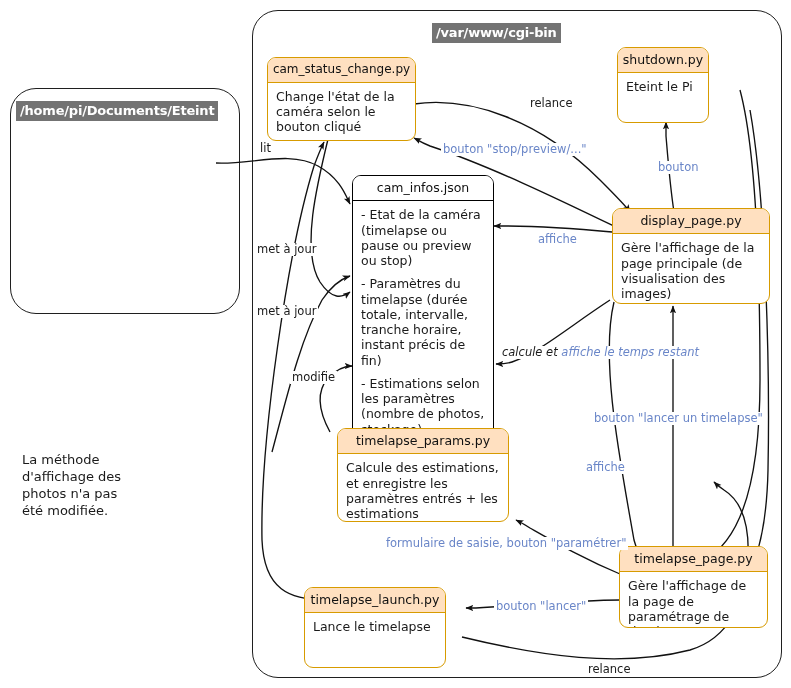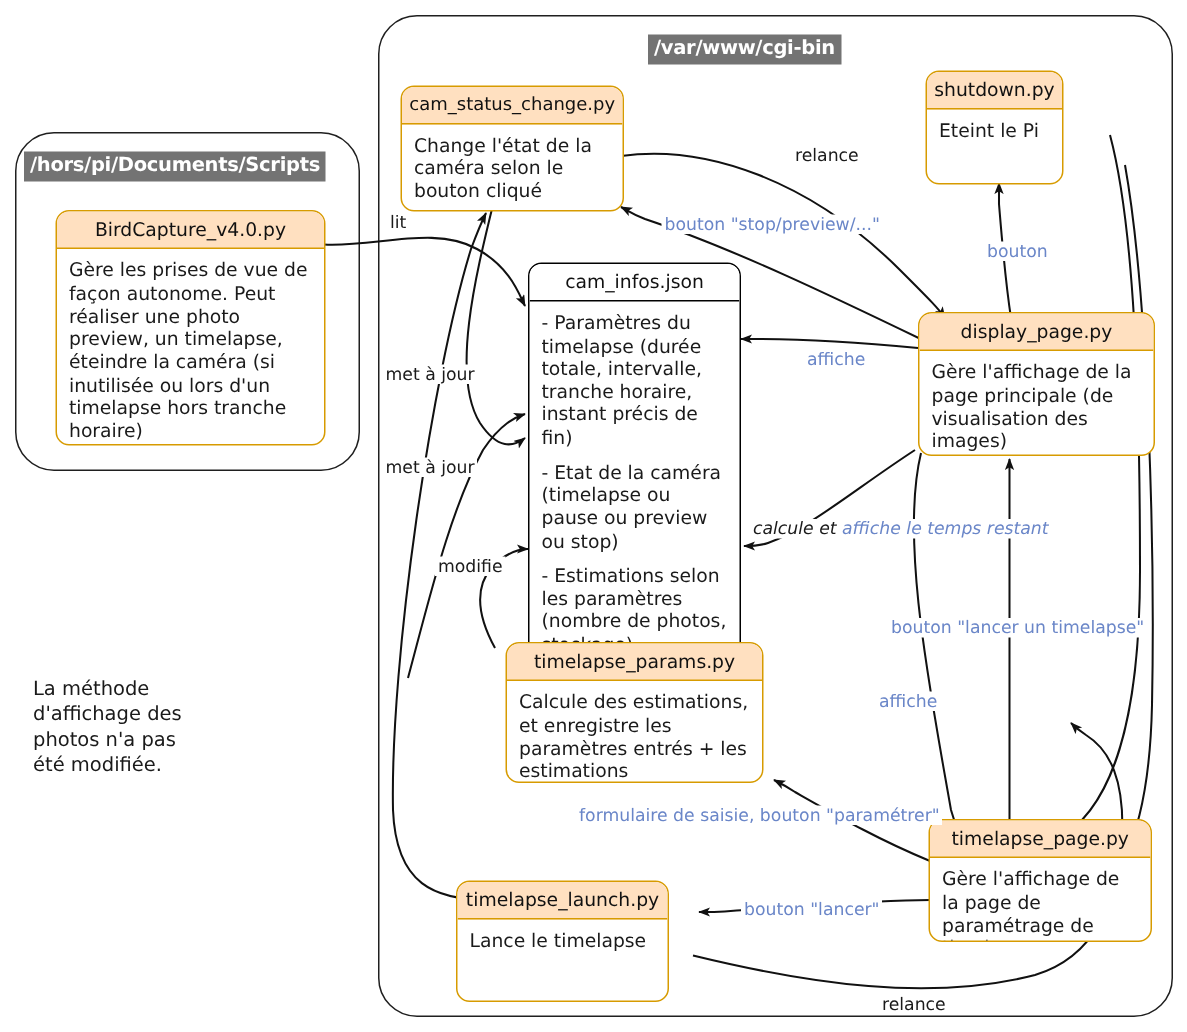--- a/index.html
+++ b/index.html
@@ -82,50 +82,44 @@
       <path d="M326,600 C 290,600 264,590 262,540 C 260,440 288,250 314,166 C 320,150 322,146 324,142"></path>
 
     </g>
 
     <g fill="none" stroke="#111111" stroke-width="1.35">
       <path d="M704,560 C 742,540 760,480 760,380 C 760,260 756,150 740,90"></path>
       <path d="M700,612 C 744,604 766,560 768,470 C 770,370 766,200 750,110"></path>
     </g>
   </svg>
 
-  <div class="pathlabel" style="left:16px;top:101px;">/hors/pi/Documents/Scripts</div>
+  <div class="pathlabel" style="left:16px;top:101px;">/home/pi/Documents/Eteint</div>
 
   <div class="pathlabel" style="left:432px;top:23px;">/var/www/cgi-bin</div>
 
-  <div class="node" style="left:37px;top:140px;width:180px;height:157px;">
-    <div class="hdr">BirdCapture_v4.0.py</div>
-    <div class="body">
-      <p>Gère les prises de vue de façon autonome. Peut réaliser une photo preview, un timelapse, éteindre la caméra (si inutilisée ou lors d'un timelapse hors tranche horaire)</p>
-    </div>
-  </div>
 
   <div class="node" style="left:267px;top:57px;width:149px;height:84px;">
     <div class="hdr" style="font-size:12px;">cam_status_change.py</div>
     <div class="body">
       <p>Change l'état de la caméra selon le bouton cliqué</p>
     </div>
   </div>
 
   <div class="node" style="left:617px;top:47px;width:92px;height:76px;">
     <div class="hdr">shutdown.py</div>
     <div class="body">
       <p>Eteint le Pi</p>
     </div>
   </div>
 
   <div class="node jsonnode" style="left:352px;top:175px;width:142px;height:266px;">
     <div class="hdr">cam_infos.json</div>
     <div class="body">
+      <p>- Etat de la caméra (timelapse ou pause ou preview ou stop)</p>
       <p>- Paramètres du timelapse (durée totale, intervalle, tranche horaire, instant précis de fin)</p>
-      <p>- Etat de la caméra (timelapse ou pause ou preview ou stop)</p>
       <p>- Estimations selon les paramètres (nombre de photos, stockage)</p>
     </div>
   </div>
 
   <div class="node" style="left:612px;top:208px;width:158px;height:96px;">
     <div class="hdr">display_page.py</div>
     <div class="body">
       <p>Gère l'affichage de la page principale (de visualisation des images)</p>
     </div>
   </div>

